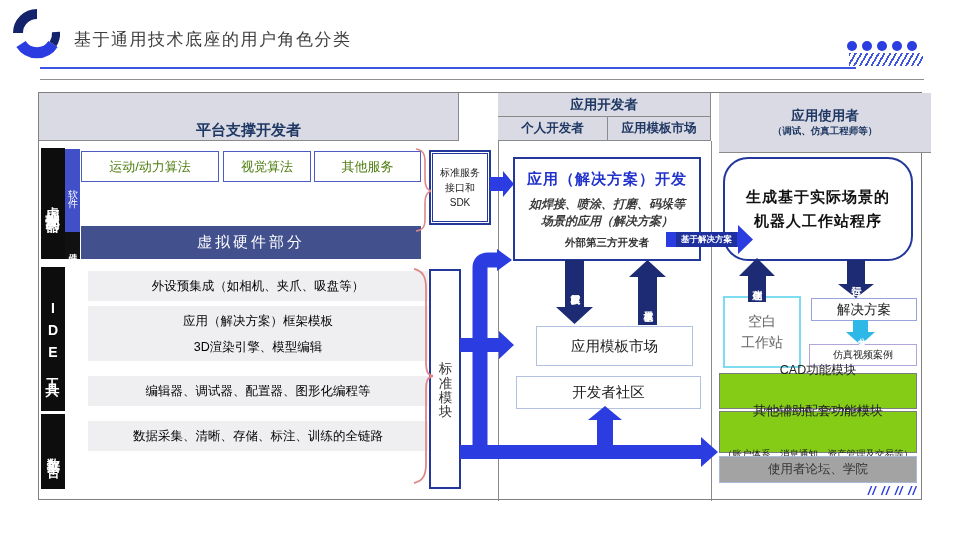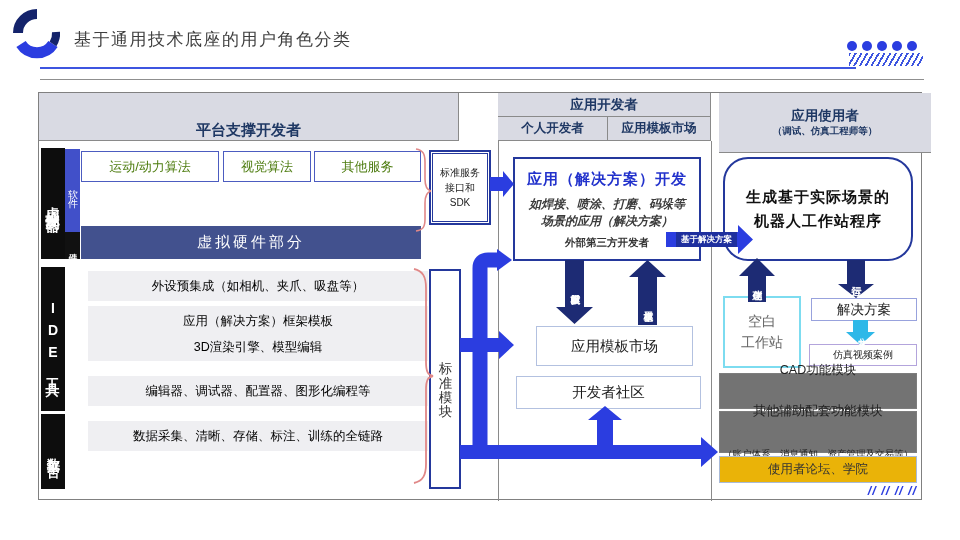--- a/index.html
+++ b/index.html
@@ -34,22 +34,22 @@
   
   .bigbox{border:2.5px solid #24389c;background:#fff;}
   .dev-title{color:#2232cc;font-weight:bold;font-size:15px;letter-spacing:1px;}
   .dev-desc{color:#3b3b3b;font-size:12px;font-weight:600;line-height:1.45;font-style:italic;}
   .dev-note{color:#333;font-size:10.5px;font-weight:600;}
   .litebox{border:1.5px solid #b3c1e0;background:#fff;color:#1a1a1a;font-size:14.5px;}
   .genbox{color:#111;font-weight:bold;font-size:15px;line-height:1.6;letter-spacing:1px;}
   .blankws{border:2px solid #7ddcf0;background:#fff;color:#666;font-size:14px;line-height:1.5;}
   .simbox{border:1.5px solid #98a2dd;background:#fff;color:#222;font-size:13.5px;}
   .simvid{border:1.5px solid #b3a4dc;background:#fff;color:#222;font-size:10px;}
-  .graybox{border:1.5px solid #7d7d7d;background:#737373;color:#222;gap:28px;}
-  .forum{border:1.5px solid #a9bad8;background:#eab308;color:#333;font-size:12.5px;}
+  .graybox{border:1.5px solid #7d7d7d;background:#84cc16;color:#222;gap:28px;}
+  .forum{border:1.5px solid #a9bad8;background:#a3a3a3;color:#333;font-size:12.5px;}
   .sub{font-size:10.5px;}
   .sub2{font-size:9.5px;}
   
   .alabel{color:#fff;font-weight:bold;writing-mode:vertical-rl;text-orientation:upright;
           display:flex;align-items:center;justify-content:center;z-index:5;}
   .chip{background:#1e2f9e;color:#fff;font-size:8.5px;font-weight:bold;z-index:5;}
   .bslash{color:#2b3de0;font-weight:bold;font-style:italic;font-size:12.5px;letter-spacing:1px;}
   svg.overlay{position:absolute;left:0;top:0;z-index:4;pointer-events:none;}
 </style>
 </head>

